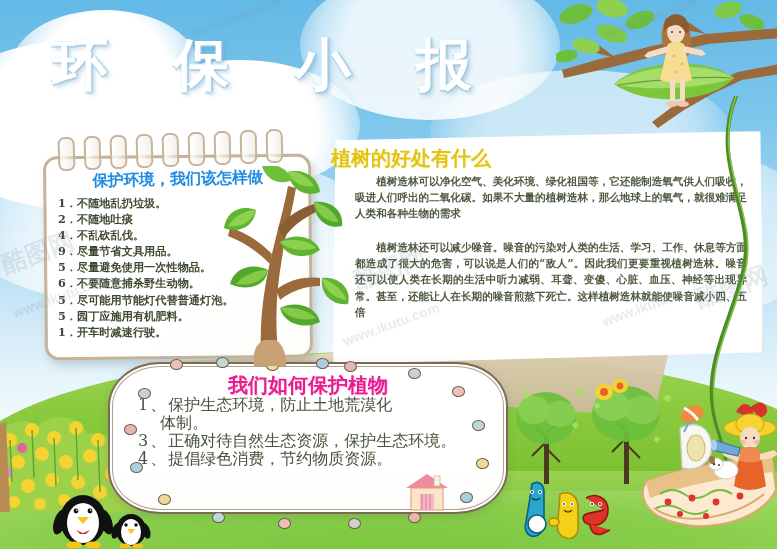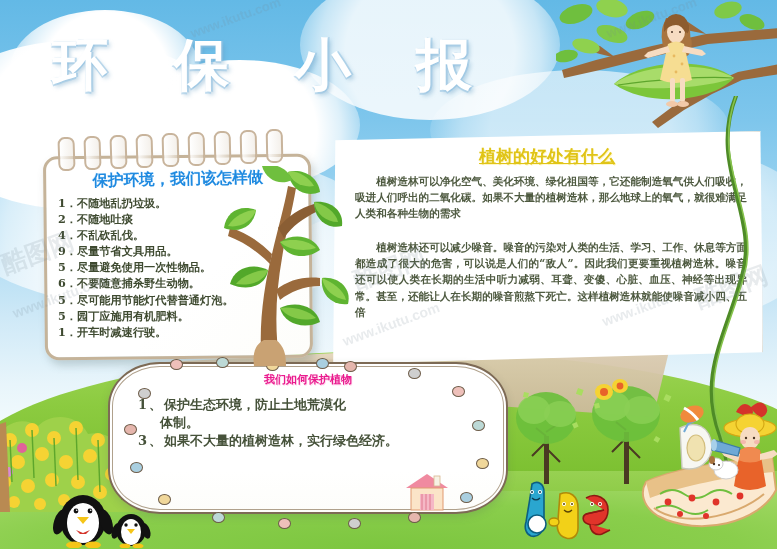--- a/index.html
+++ b/index.html
@@ -98,26 +98,25 @@
     clip-path:polygon(1% 4%, 99.4% 0%, 100% 95%, 0.5% 100%);
     border:0;
   }
   #rightpaper:after{
     content:"";position:absolute;inset:0;
     border:1px solid #dfdfd8;
     clip-path:polygon(1% 4%, 99.4% 0%, 100% 95%, 0.5% 100%);
   }
   #righttitle{
     position:absolute;left:0;top:14px;width:100%;
-    text-align:center;
+    text-align:left;
     font-family:"DejaVu Sans", sans-serif;
-    font-weight:bold;font-size:17px;color:#e0c417;
+    font-weight:bold;font-size:20px;color:#e0c417;
     text-shadow:0.7px 0.7px 0 #fff7c2;
     z-index:30;
-    text-decoration:underline;
   }
   .rbody{
     position:absolute;left:24px;right:16px;
     font-family:"DejaVu Serif", serif;font-weight:bold;
     font-size:10.6px;line-height:16.2px;color:#4e5a40;
     text-align:justify;text-indent:2em;
     z-index:24;
   }
   #rbody1{top:42px;}
   #rbody2{top:108px;}
@@ -134,28 +133,28 @@
     box-shadow:0 3px 8px rgba(80,100,90,.20);
   }
   #ropeframe2{
     position:absolute;left:4px;top:4px;right:4px;bottom:4px;
     border-radius:48px/40px;
     border:1.6px solid #b0a18c;
   }
   .bead{position:absolute;width:11px;height:9px;border-radius:50%;border:1.4px solid #6d5c49;z-index:27;}
   #bottomtitle{
     position:absolute;left:0;top:10px;width:100%;text-align:center;
-    font-family:"DejaVu Sans", sans-serif;font-weight:bold;font-size:11px;
+    font-family:"DejaVu Sans", sans-serif;font-weight:bold;font-size:20px;
     color:#e91b8e;text-shadow:0.7px 0.7px 0 #ffd6ec;
     z-index:30;
   }
   #bottomlist{
     position:absolute;left:30px;top:34px;right:22px;
-    font-family:"DejaVu Serif", serif;font-weight:bold;
-    font-size:13px;line-height:18px;color:#46523a;z-index:26;
+    font-family:"DejaVu Serif", serif;font-weight:normal;
+    font-size:16px;line-height:18px;color:#46523a;z-index:26;
   }
   #bottomlist li{list-style:none;}
   #bottomlist ol{margin:0;padding:0;}
   .bl-num{letter-spacing:2px;}
 
   
   #beigefold{
     position:absolute;left:250px;top:347px;width:420px;height:70px;
     background:linear-gradient(#ddcdb2,#cbb99a);
     clip-path:polygon(0% 22%, 100% 0%, 96% 100%, 6% 62%);
@@ -363,21 +362,22 @@
         <div class="bead" style="left: 50px; top: 132px; background: rgb(240, 215, 154);"></div>
         <div class="bead" style="left: 22px; top: 100px; background: rgb(169, 207, 224);"></div>
         <div class="bead" style="left: 16px; top: 62px; background: rgb(229, 182, 173);"></div>
         <div class="bead" style="left: 30px; top: 26px; background: rgb(207, 207, 207);"></div>
       </div>
     <div id="bottomtitle">我们如何保护植物</div>
     <div id="bottomlist">
         <ol>
           <li><span class="bl-num">1、</span><span>保护生态环境，防止土地荒漠化</span></li>
           <li><span class="bl-num" style="padding-left: 22px;"></span><span>体制。</span></li>
-          <li><span class="bl-num">3、</span><span>如果不大量的植树造林，实行绿色经济。</span></li>
+          <li><span class="bl-num">3、</span><span>正确对待自然生态资源，保护生态环境。</span></li>
+          <li><span class="bl-num">4、</span><span>提倡绿色消费，节约物质资源。</span></li>
         </ol>
       </div>
   </div>
 
   <svg id="bushL" viewBox="0 0 190 130">
     <path d="M0 130 L0 60 C10 40 28 34 44 44 C58 30 84 32 94 52 C112 48 128 60 130 78 C146 82 152 100 146 130 Z" fill="#9ed14a"></path>
     <g fill="#f5d333">
       <circle cx="16" cy="58" r="7"></circle>
         <circle cx="38" cy="48" r="7"></circle>
         <circle cx="60" cy="56" r="7"></circle>

